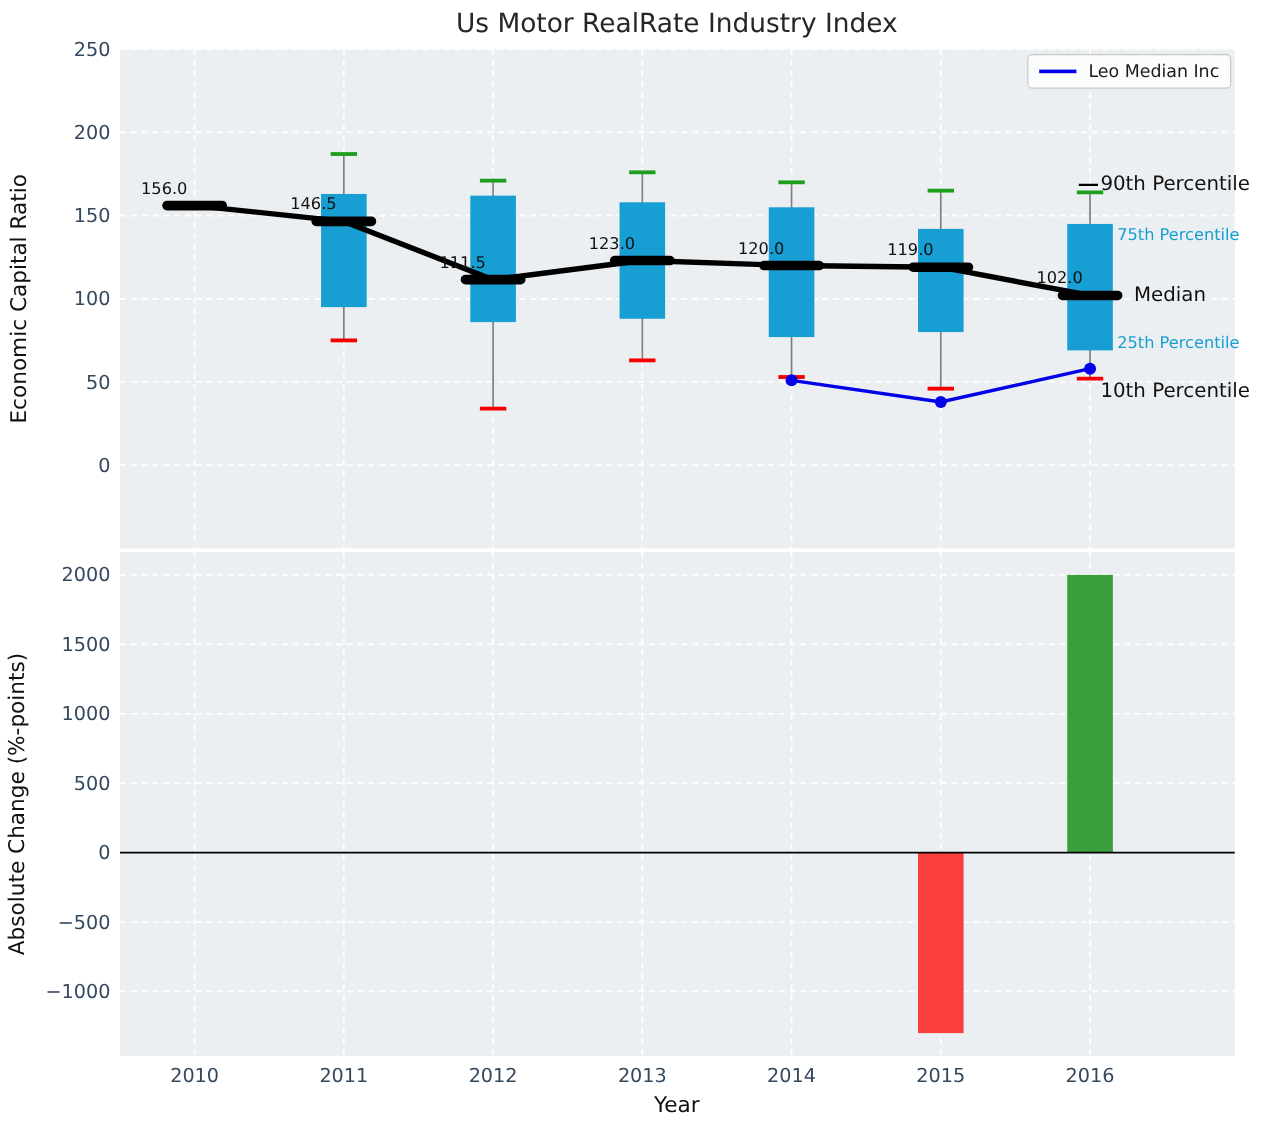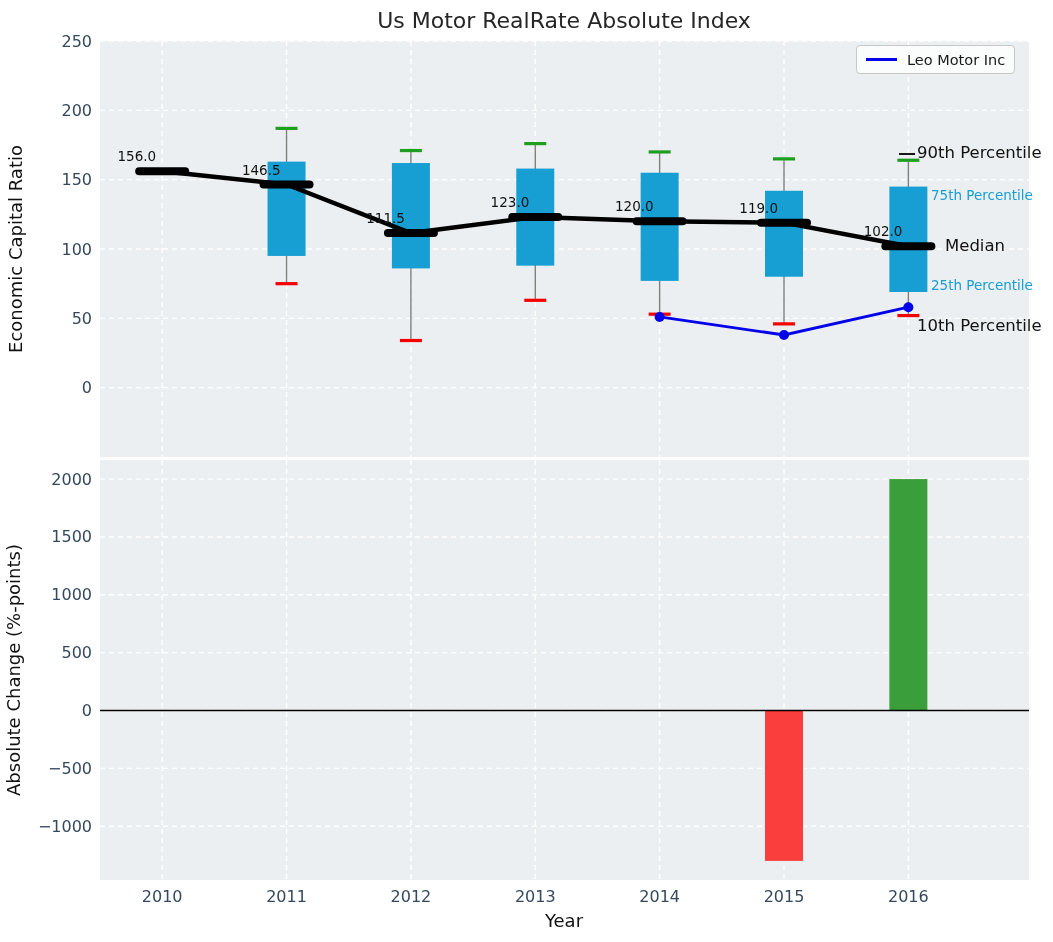--- a/index.html
+++ b/index.html
@@ -131,20 +131,20 @@
     <text x="22" y="249" transform="rotate(-90 22 249)" text-anchor="middle" font-size="18" fill="#111111">Economic Capital Ratio</text>
     <text x="20" y="670" transform="rotate(-90 20 670)" text-anchor="middle" font-size="18" fill="#111111">Absolute Change (%-points)</text>
     <text x="564" y="927" text-anchor="middle" font-size="18" fill="#111111">Year</text>
     <text class="ann-lg" x="917" y="158" fill="#111111">90th Percentile</text>
     <text class="ann-sm ann-cyan" x="931" y="200" fill="#179fd3">75th Percentile</text>
     <text class="ann-lg" x="945" y="251" fill="#111111">Median</text>
     <text class="ann-sm ann-cyan" x="931" y="290" fill="#179fd3">25th Percentile</text>
     <text class="ann-lg" x="917" y="331" fill="#111111">10th Percentile</text>
   </svg>
 
-  <div class="chart-title" style="color: rgb(38, 38, 38);">Us Motor RealRate Absolute Index</div>
+  <div class="chart-title" style="color: rgb(38, 38, 38);">Us Motor RealRate Industry Index</div>
 
   <div class="legend">
     <span class="legend-line" style="background: rgb(2, 2, 232);"></span>
-    <span class="legend-text">Leo Motor Inc</span>
+    <span class="legend-text">Leo Median Inc</span>
   </div>
 
 </div>
 
 </body></html>

